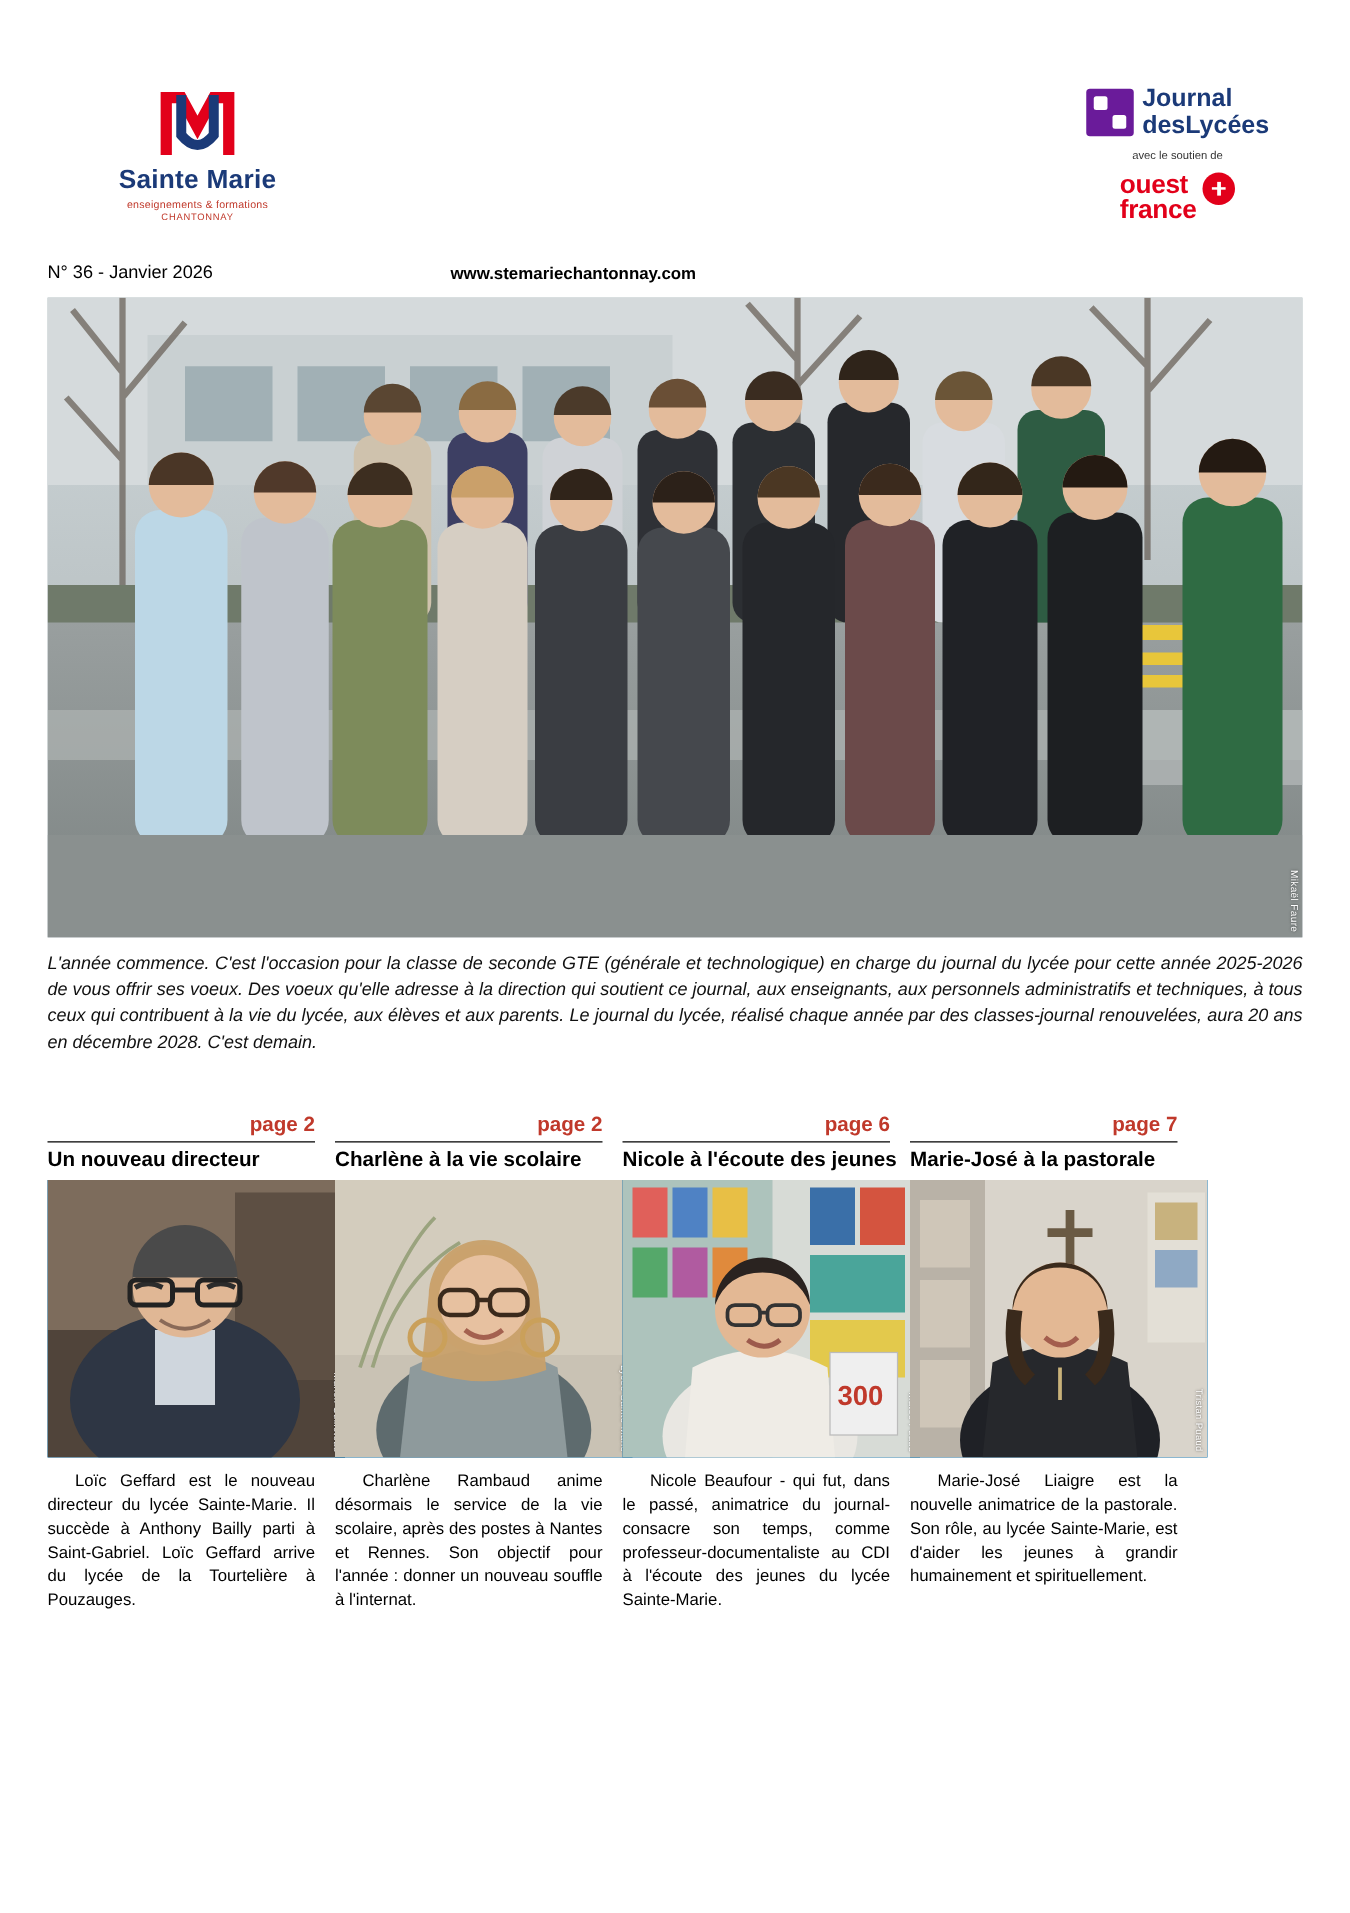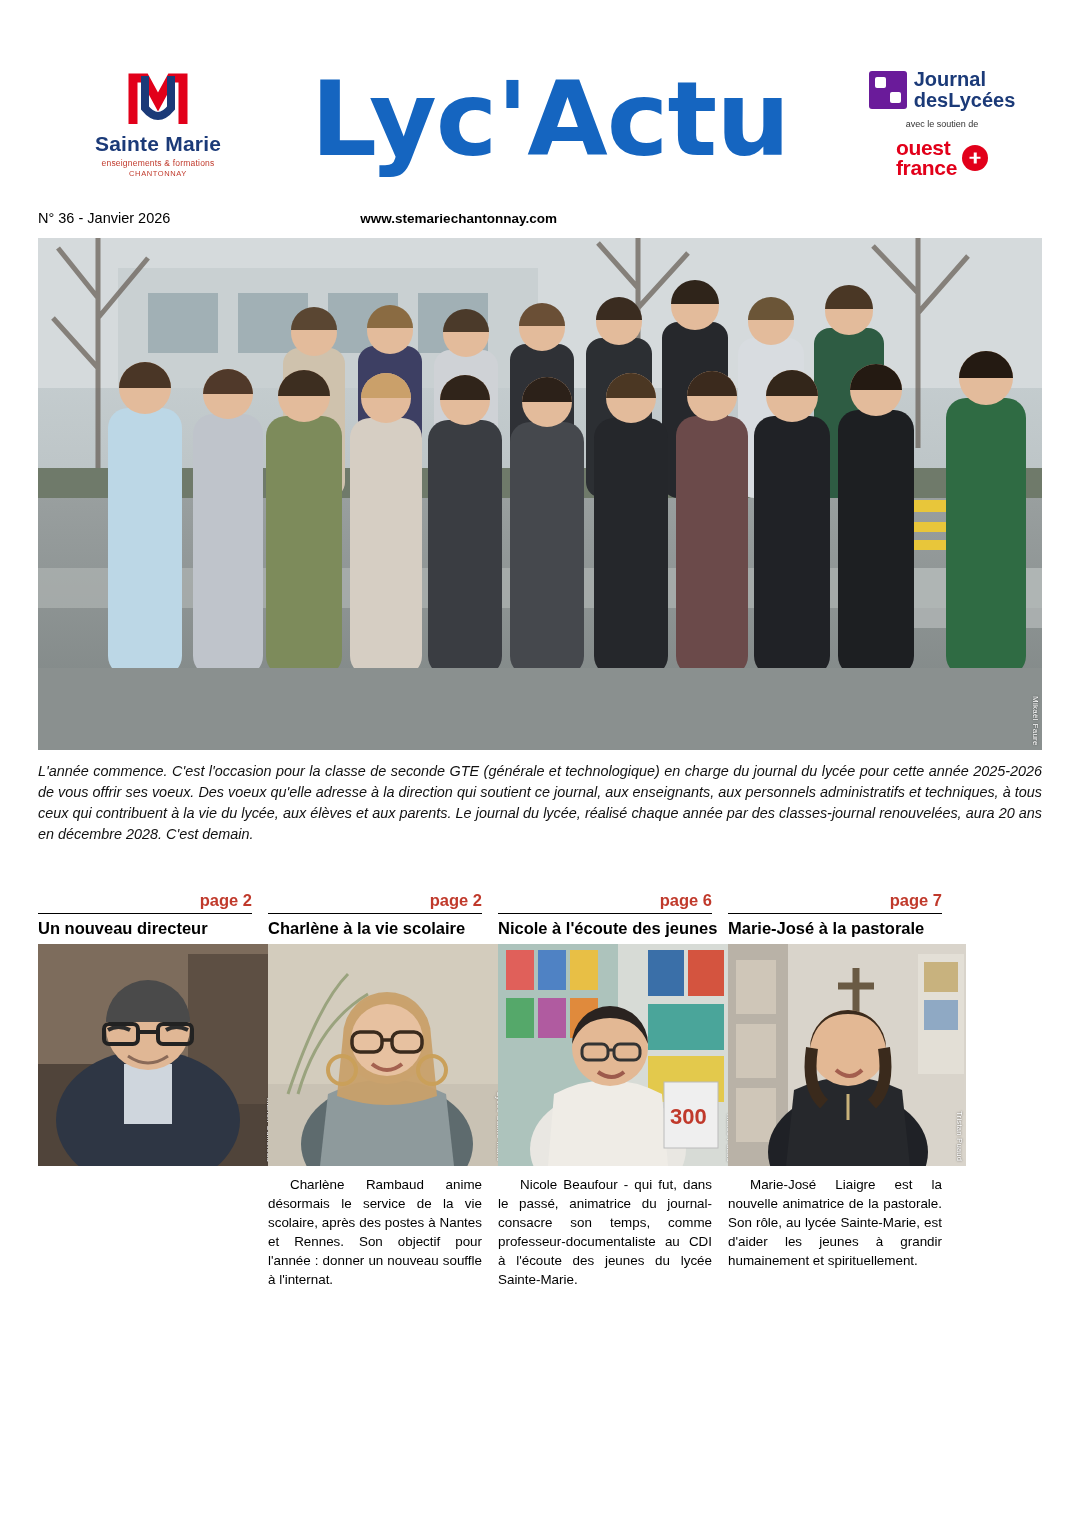--- a/index.html
+++ b/index.html
@@ -108,21 +108,20 @@
   .jl-mark:before { left: 6px; top: 6px; }
   .jl-mark:after  { right: 6px; bottom: 6px; }
   .jl-text-1 { font-size: 20px; font-weight: bold; color: #1b3a78; line-height: 1.05; }
   .jl-text-2 { font-size: 20px; font-weight: bold; color: #1b3a78; line-height: 1.05; }
   .support-line {
     font-size: 9px;
     color: #333;
   }
   .ouest {
     display: flex;
-    align-items: center;
     gap: 5px;
     margin-top: 1px;
   }
   .ouest-txt {
     font-size: 21px;
     font-weight: bold;
     color: #e2001a;
     line-height: .95;
     letter-spacing: -.3px;
   }
@@ -268,23 +267,20 @@
         <svg viewBox="0 0 66 62" width="66" height="62" aria-hidden="true">
           <path d="M8 56 L8 10 L20 10 L33 34 L46 10 L58 10 L58 56" fill="none" stroke="#e2001a" stroke-width="9" stroke-linejoin="miter"></path>
           <path d="M20 8 L20 40 Q33 56 46 40 L46 8" fill="none" stroke="#1b3a78" stroke-width="8"></path>
         </svg>
       </div>
       <div class="school-name">Sainte Marie</div>
       <div class="school-sub">enseignements &amp; formations</div>
       <div class="school-sub2">CHANTONNAY</div>
     </div>
 
-    <div class="title-wrap">
-      <div class="paper-title">Lyc'Actu</div>
-    </div>
 
     <div class="logo-partners">
       <div class="jl-row">
         <div class="jl-mark"></div>
         <div>
           <div class="jl-text-1">Journal</div>
           <div class="jl-text-2">desLycées</div>
         </div>
       </div>
       <div class="support-line">avec le soutien de</div>
@@ -430,20 +426,21 @@
           <path d="M68 78a42 42 0 0184 0z" fill="#4a4a4a"></path>
           <path d="M70 86 q10 -6 22 0" stroke="#2c2c2c" stroke-width="4" fill="none"></path>
           <path d="M128 86 q10 -6 22 0" stroke="#2c2c2c" stroke-width="4" fill="none"></path>
           <rect x="66" y="80" width="34" height="20" rx="5" fill="none" stroke="#222" stroke-width="4"></rect>
           <rect x="120" y="80" width="34" height="20" rx="5" fill="none" stroke="#222" stroke-width="4"></rect>
           <line x1="100" y1="88" x2="120" y2="88" stroke="#222" stroke-width="4"></line>
           <path d="M90 112 q20 14 40 0" stroke="#8a6a58" stroke-width="3" fill="none"></path>
         </svg>
         <div class="credit-v-dark">Marion Guilloteau</div>
       </div>
+      <div class="teaser-text">Loïc Geffard est le nouveau directeur du lycée Sainte-Marie. Il succède à Anthony Bailly parti à Saint-Gabriel. Loïc Geffard arrive du lycée de la Tourtelière à Pouzauges.</div>
     </div>
 
     <div class="teaser">
       <div class="teaser-page">page 2</div>
       <div class="teaser-title">Charlène à la vie scolaire</div>
       <div class="teaser-photo">
         <svg viewBox="0 0 238 222" width="238" height="222" preserveAspectRatio="none" aria-hidden="true">
           <rect width="238" height="222" fill="#c9c2b4"></rect>
           <rect x="0" y="0" width="238" height="140" fill="#d3ccbd"></rect>
           <path d="M20 150 q30 -90 60 -120" stroke="#9aa37e" stroke-width="3" fill="none"></path>

